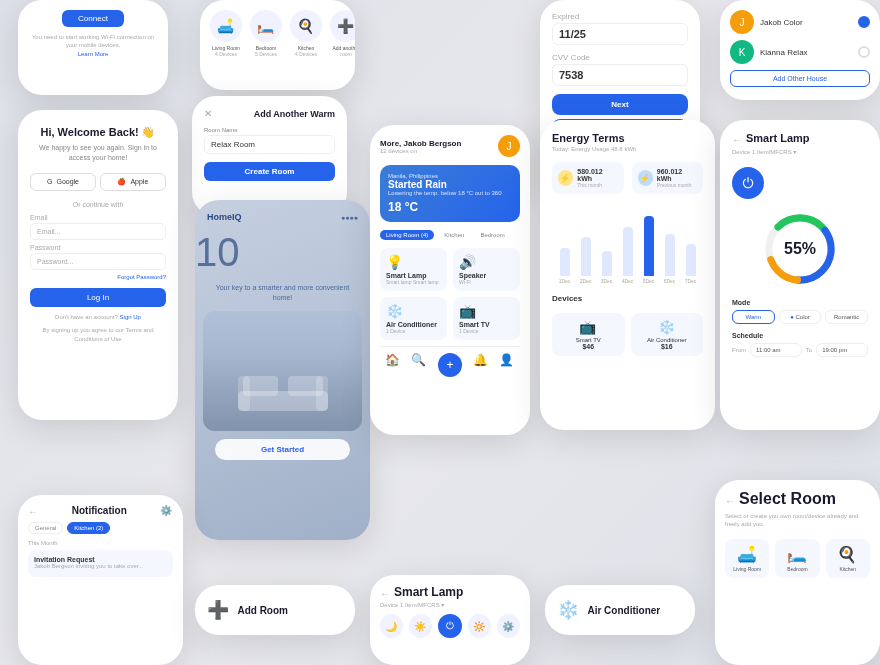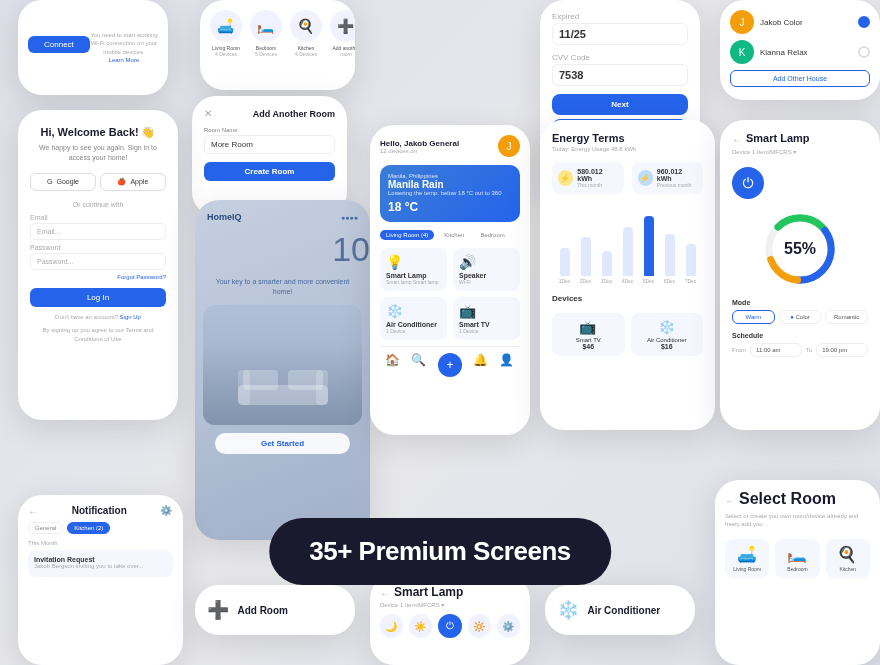--- a/index.html
+++ b/index.html
@@ -149,24 +149,24 @@
       display: flex;
       justify-content: space-between;
       align-items: center;
     }
     .card-home .home-logo {
       font-size: 9px;
       font-weight: 700;
       color: #2a4a7f;
     }
     .card-home .home-time {
-      font-size: 34px;
+      font-size: 40px;
       font-weight: 200;
       color: #2a4a7f;
-      text-align: right;
+      text-align: left;
       padding: 8px 0 4px;
       opacity: 0.7;
     }
     .card-home .home-welcome {
       text-align: center;
       font-size: 14px;
       font-weight: 700;
       color: #2a4a7f;
       padding: 0 12px;
     }
@@ -788,20 +788,21 @@
     }
 
     
     .card-wifi {
       left: 18px;
       top: 0px;
       width: 150px;
       height: 95px;
       padding: 10px;
       display: flex;
+      flex-direction: column;
       align-items: center;
     }
     .card-wifi .connect-btn {
       background: #2563eb;
       color: #fff;
       border-radius: 6px;
       padding: 4px 16px;
       font-size: 8px;
       margin-bottom: 6px;
     }
@@ -953,24 +954,24 @@
       <div class="user-avatar" style="background:#10b981;">K</div>
       <span class="user-name">Kianna Relax</span>
       <div class="user-radio"></div>
     </div>
     <div class="add-house-btn">Add Other House</div>
   </div>
 
   <div class="phone-card card-modal">
     <div class="modal-header">
       <span class="close-btn">✕</span>
-      <span class="modal-title">Add Another Room</span>
+      <span class="modal-title">Add Another Warm</span>
     </div>
     <div class="input-label">Room Name</div>
-    <div class="room-input">More Room</div>
+    <div class="room-input">Relax Room</div>
     <div class="create-btn">Create Room</div>
   </div>
 
   <div class="phone-card card-login">
     <div class="welcome-text" style="text-align:center;">Hi, Welcome Back! 👋</div>
     <div class="sub-text">We happy to see you again. Sign in to access your home!</div>
     <div class="social-row">
       <div class="social-btn half">
         <span>G</span>
         <span>Google</span>
@@ -1014,29 +1015,29 @@
           <rect x="83" y="15" width="12" height="35" rx="4" fill="rgba(255,255,255,0.2)"></rect>
         </svg>
       </div>
     </div>
     <div class="get-started-btn">Get Started</div>
   </div>
 
   <div class="phone-card card-dashboard">
     <div class="dash-header">
       <div>
-        <div class="dash-greeting">Hello, Jakob General</div>
+        <div class="dash-greeting">More, Jakob Bergson</div>
         <div class="dash-subtext">12 devices on</div>
       </div>
       <div style="width:22px;height:22px;border-radius:50%;background:#f59e0b;display:flex;align-items:center;justify-content:center;font-size:10px;color:#fff;">J</div>
     </div>
 
     <div class="weather-card">
       <div style="font-size:6px;opacity:0.8;">Manila, Philippines</div>
-      <div class="weather-title">Manila Rain</div>
+      <div class="weather-title">Started Rain</div>
       <div class="weather-sub">Lowering the temp. below 18 °C out to 360</div>
       <div class="weather-temp">18 °C</div>
     </div>
 
     <div class="tabs">
       <div class="tab active">Living Room (4)</div>
       <div class="tab">Kitchen</div>
       <div class="tab">Bedroom</div>
     </div>
 
@@ -1242,17 +1243,14 @@
   <div class="phone-card card-add-room">
     <span style="font-size:18px;">➕</span>
     <span class="add-room-text">Add Room</span>
   </div>
 
   <div class="phone-card card-ac-bottom">
     <span style="font-size:18px;">❄️</span>
     <span class="ac-text">Air Conditioner</span>
   </div>
 
-  <div class="center-banner">
-    <span>35+ Premium Screens</span>
-  </div>
 
 </div>
 
 </body></html>

